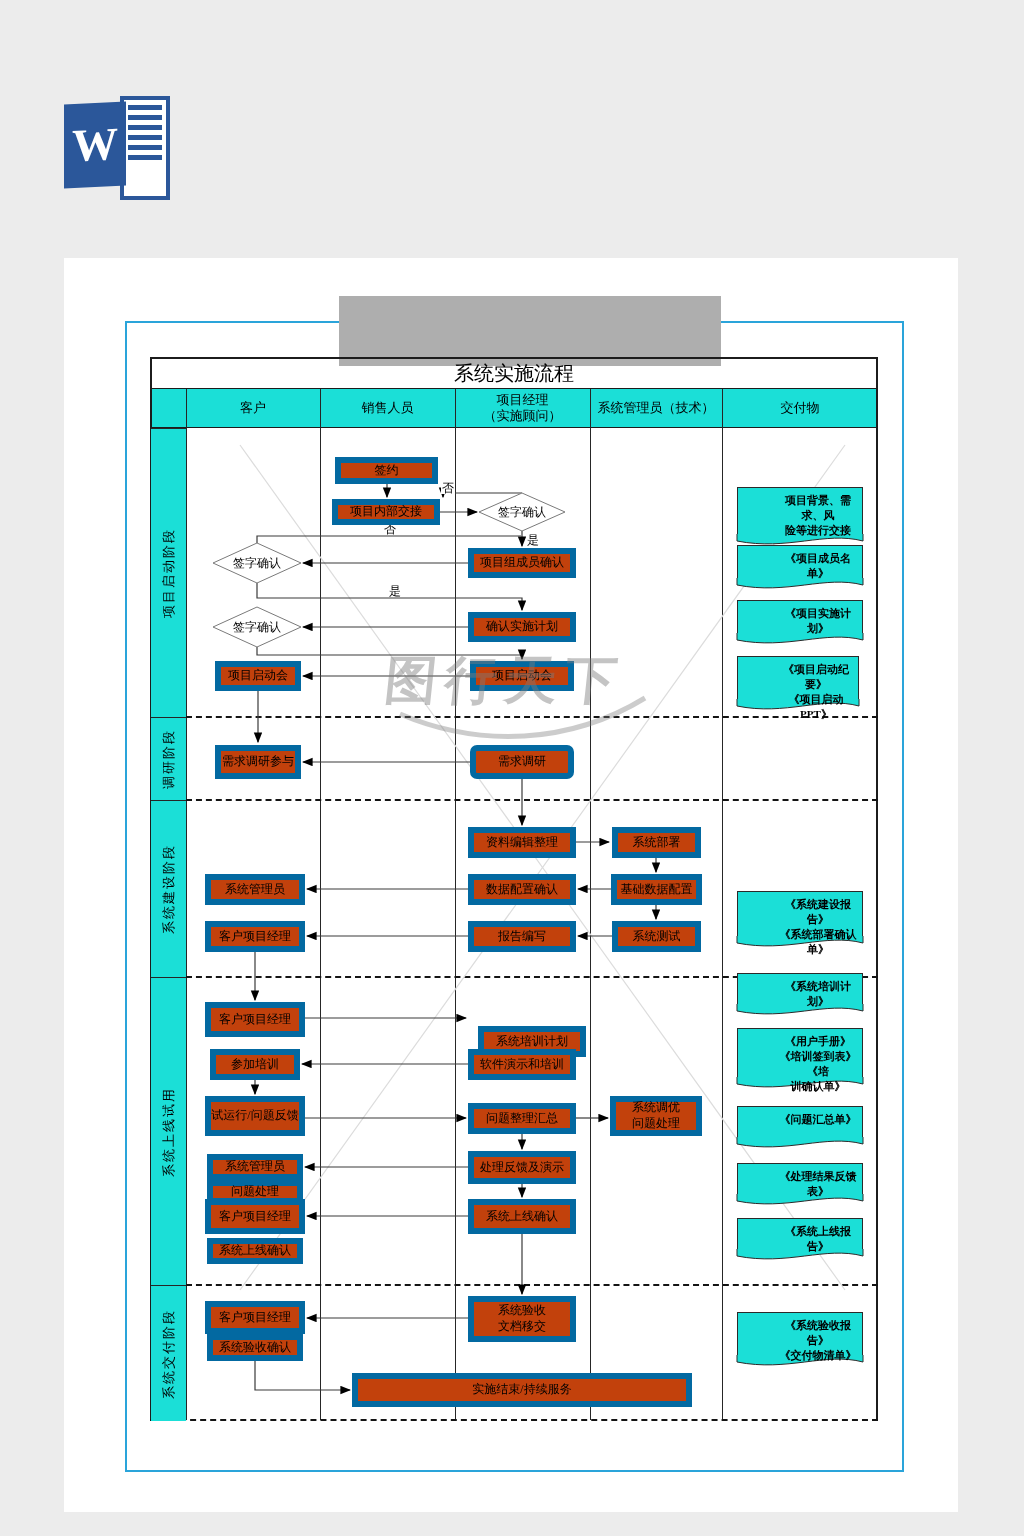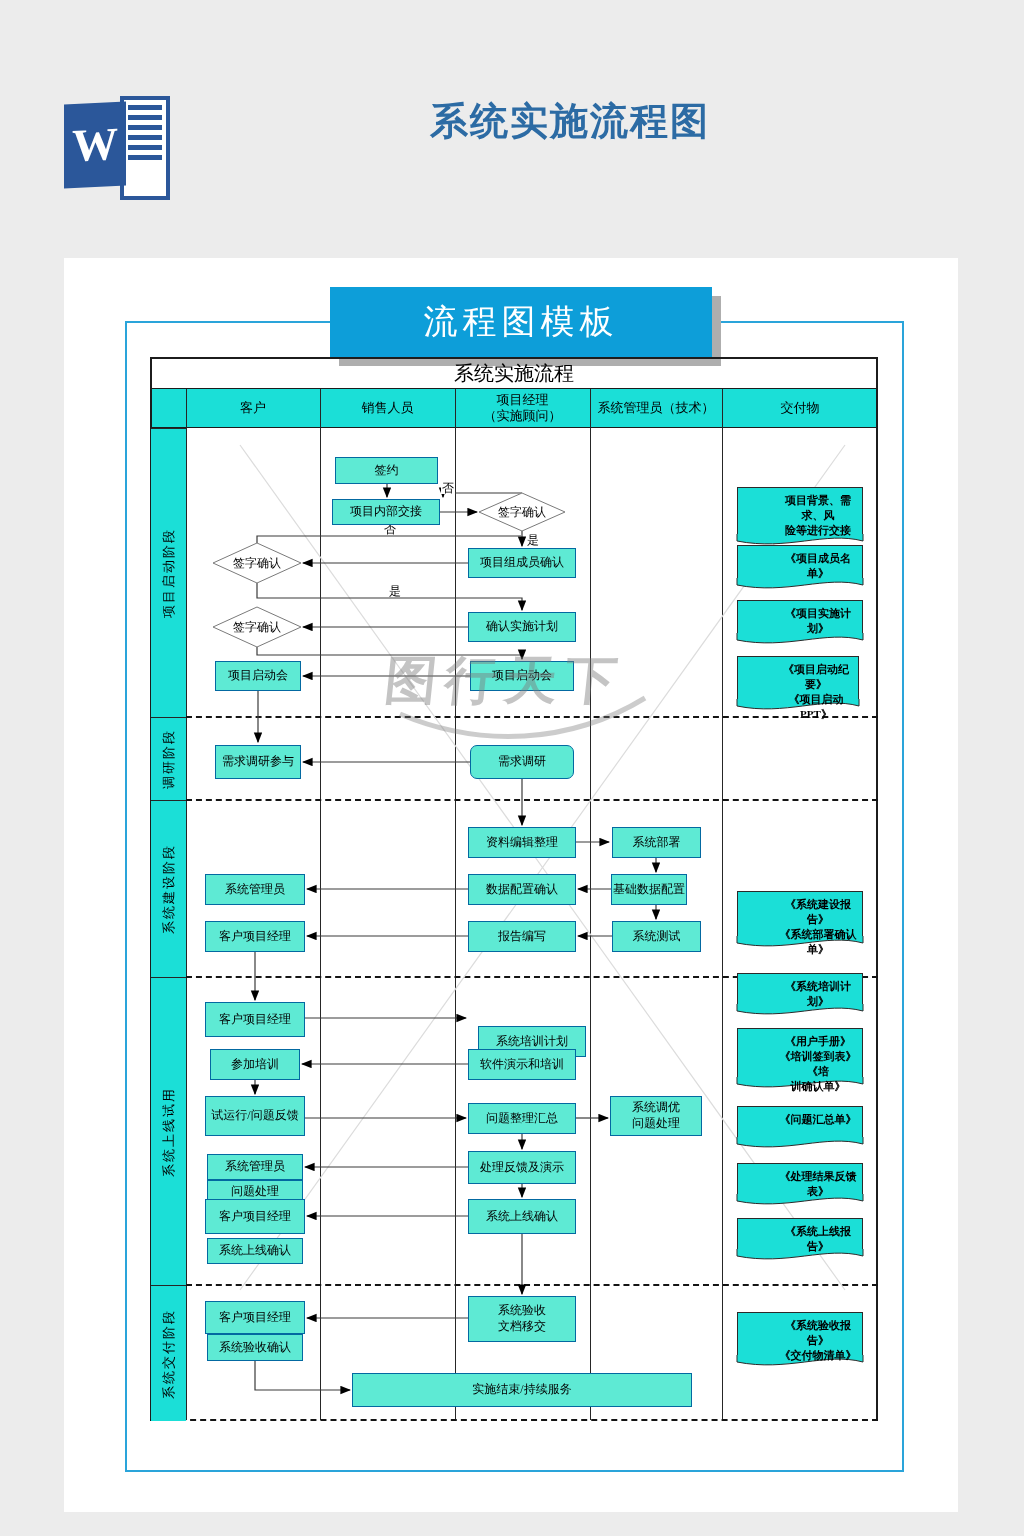--- a/index.html
+++ b/index.html
@@ -38,21 +38,21 @@
          box-sizing:border-box;z-index:1;}
   .pcell:last-of-type{border-bottom:1px solid #262626;}
   .pl{position:absolute;left:50%;top:50%;transform:translate(-50%,-50%) rotate(-90deg);
       white-space:nowrap;font-size:13px;letter-spacing:2px;color:#000;}
   
   .overlay{position:absolute;left:0;top:0;width:1024px;height:1536px;z-index:2;pointer-events:none;}
   .flow{stroke:#3a3a3a;stroke-width:1.2;fill:none;}
   .faint{stroke:#dcdcdc;stroke-width:1.2;fill:none;}
   .diamond{fill:#ffffff;stroke:#7a7a7a;stroke-width:1;}
   
-  .node{position:absolute;background:#5eead4;border:1px solid #0369a1;box-sizing:border-box;display:flex;
+  .node{position:absolute;background:#c2410c;border:6px solid #0369a1;box-sizing:border-box;display:flex;
         align-items:center;justify-content:center;text-align:center;font-size:12px;line-height:1.3;
         color:#000;white-space:pre-line;z-index:3;font-family:"Liberation Serif",serif;}
   .dlabel{position:absolute;z-index:3;font-size:12px;color:#000;display:flex;align-items:center;
           justify-content:center;font-family:"Liberation Serif",serif;}
   .elabel{position:absolute;z-index:3;font-size:12px;color:#000;background:#fff;line-height:1;
           padding:0 1px;font-family:"Liberation Serif",serif;}
   
   .doc{position:absolute;z-index:3;background:#1bdfd7;border:1px solid #2a2a2a;border-bottom:none;
        box-sizing:border-box;}
   .doc .dtext{position:relative;z-index:2;padding:5px 3px 0 3px;text-align:center;font-size:11px;
@@ -75,27 +75,25 @@
         <div class="wi-line"></div>
       <div class="wi-line"></div>
         <div class="wi-line"></div>
         <div class="wi-line"></div>
     </div>
     <div class="wi-panel">
       <span class="wi-w">W</span>
     </div>
   </div>
   <div class="titles">
-    <div class="main-title">系统实施流程图</div>
   </div>
 
   <div class="page"></div>
   <div class="page-border"></div>
   <div class="banner-shadow"></div>
-  <div class="banner">流程图模板</div>
 
   <div class="ttitle">系统实施流程</div>
   <div class="tframe"></div>
   <div class="trow-line" style="top:388px;"></div>
   <div class="hdr-strip"></div>
   <div class="trow-line" style="top:427px;"></div>
 
   <div class="colh" style="left:186px;width:134px;">客户</div>
   <div class="colh" style="left:320px;width:135px;">销售人员</div>
   <div class="colh" style="left:455px;width:135px;">项目经理
@@ -200,21 +198,21 @@
   <div class="node" style="left:468px;top:548px;width:108px;height:30px;">项目组成员确认</div>
   <div class="node" style="left:468px;top:612px;width:108px;height:30px;">确认实施计划</div>
   <div class="node" style="left:470px;top:661px;width:104px;height:30px;">项目启动会</div>
   <div class="node" style="left:215px;top:661px;width:86px;height:30px;">项目启动会</div>
 
   <div class="node" style="left:215px;top:745px;width:86px;height:34px;">需求调研参与</div>
   <div class="node" style="left:470px;top:745px;width:104px;height:34px;border-radius:7px;">需求调研</div>
 
   <div class="node" style="left:468px;top:827px;width:108px;height:31px;">资料编辑整理</div>
   <div class="node" style="left:612px;top:827px;width:89px;height:31px;">系统部署</div>
-  <div class="node" style="left:611px;top:874px;width:76px;height:31px;">基础数据配置</div>
+  <div class="node" style="left:611px;top:874px;width:91px;height:31px;">基础数据配置</div>
   <div class="node" style="left:468px;top:874px;width:108px;height:31px;">数据配置确认</div>
   <div class="node" style="left:205px;top:874px;width:100px;height:31px;">系统管理员</div>
   <div class="node" style="left:612px;top:921px;width:89px;height:31px;">系统测试</div>
   <div class="node" style="left:468px;top:921px;width:108px;height:31px;">报告编写</div>
   <div class="node" style="left:205px;top:921px;width:100px;height:31px;">客户项目经理</div>
 
   <div class="node" style="left:205px;top:1002px;width:100px;height:35px;">客户项目经理</div>
   <div class="node" style="left:478px;top:1002px;width:108px;height:31px;margin-top:24px;">系统培训计划</div>
   <div class="node" style="left:468px;top:1049px;width:108px;height:31px;">软件演示和培训</div>
   <div class="node" style="left:210px;top:1049px;width:90px;height:31px;">参加培训</div>

